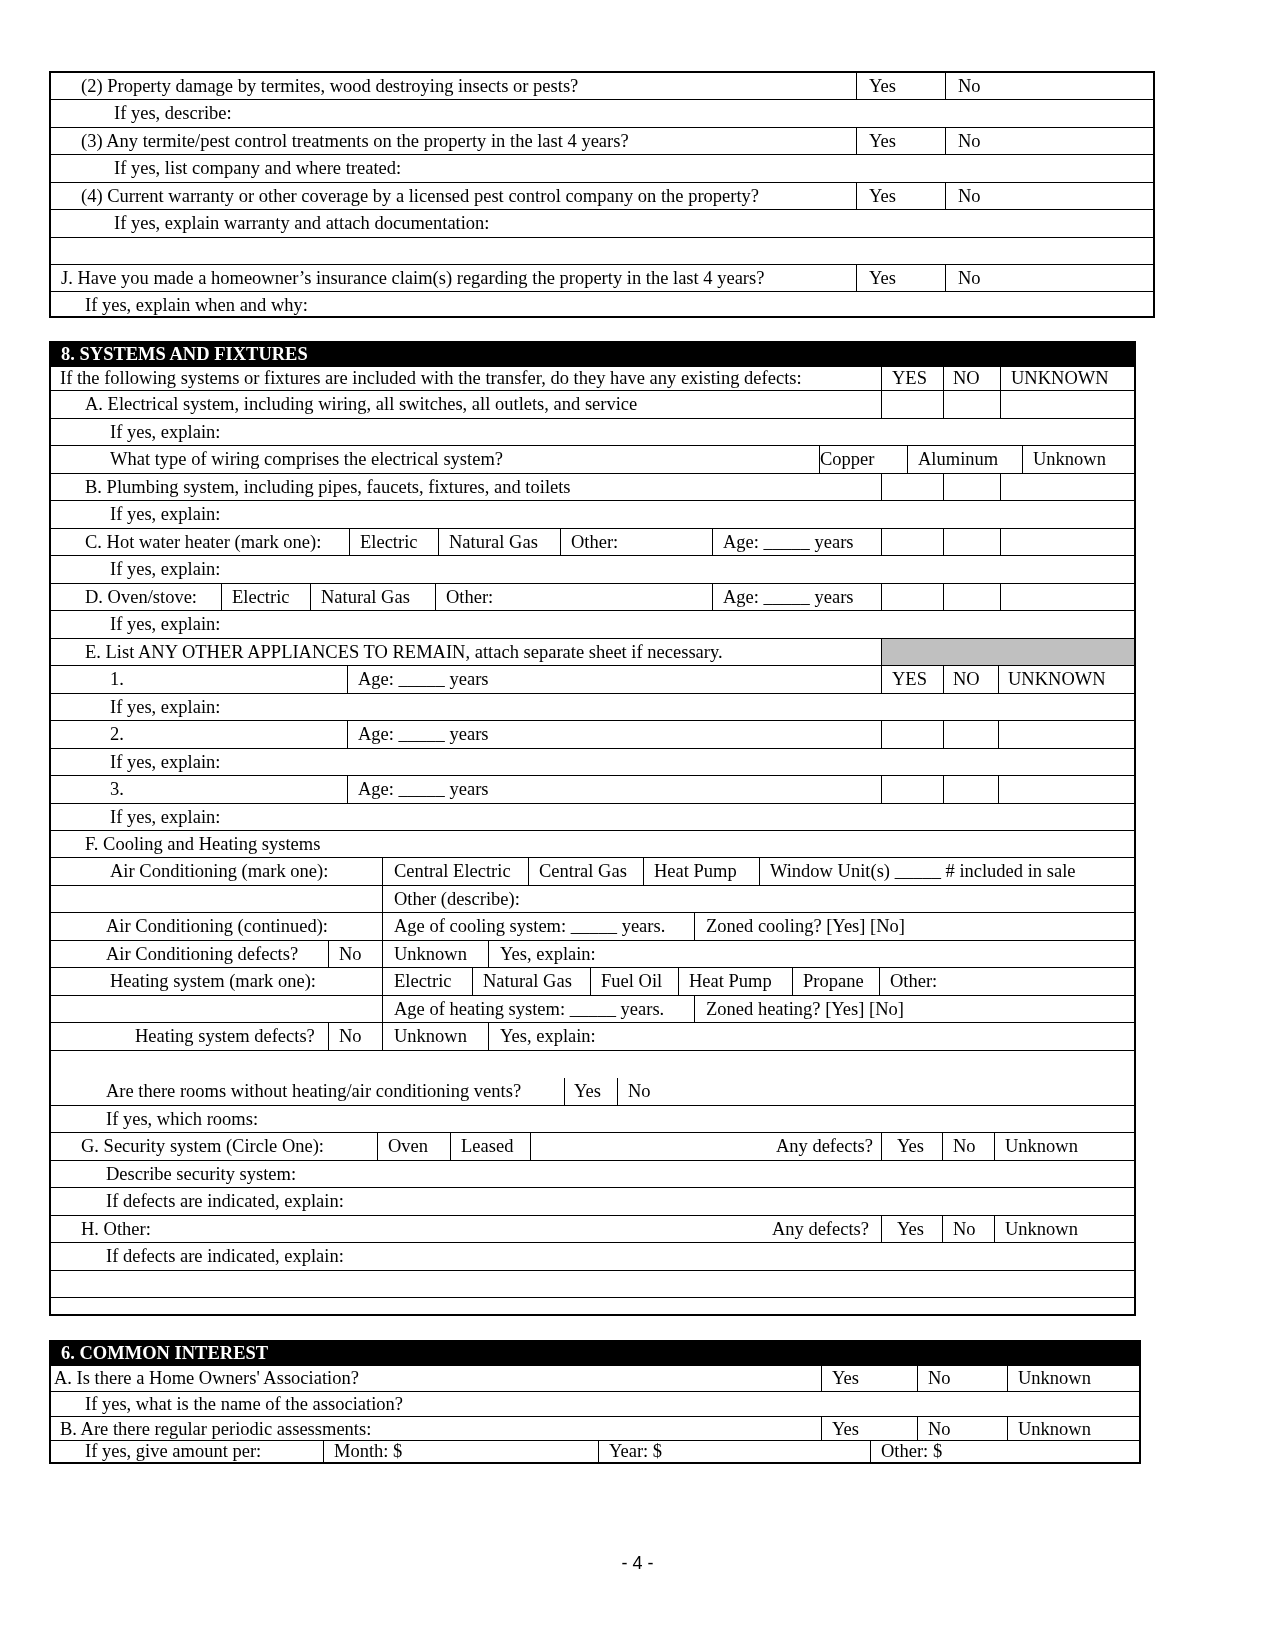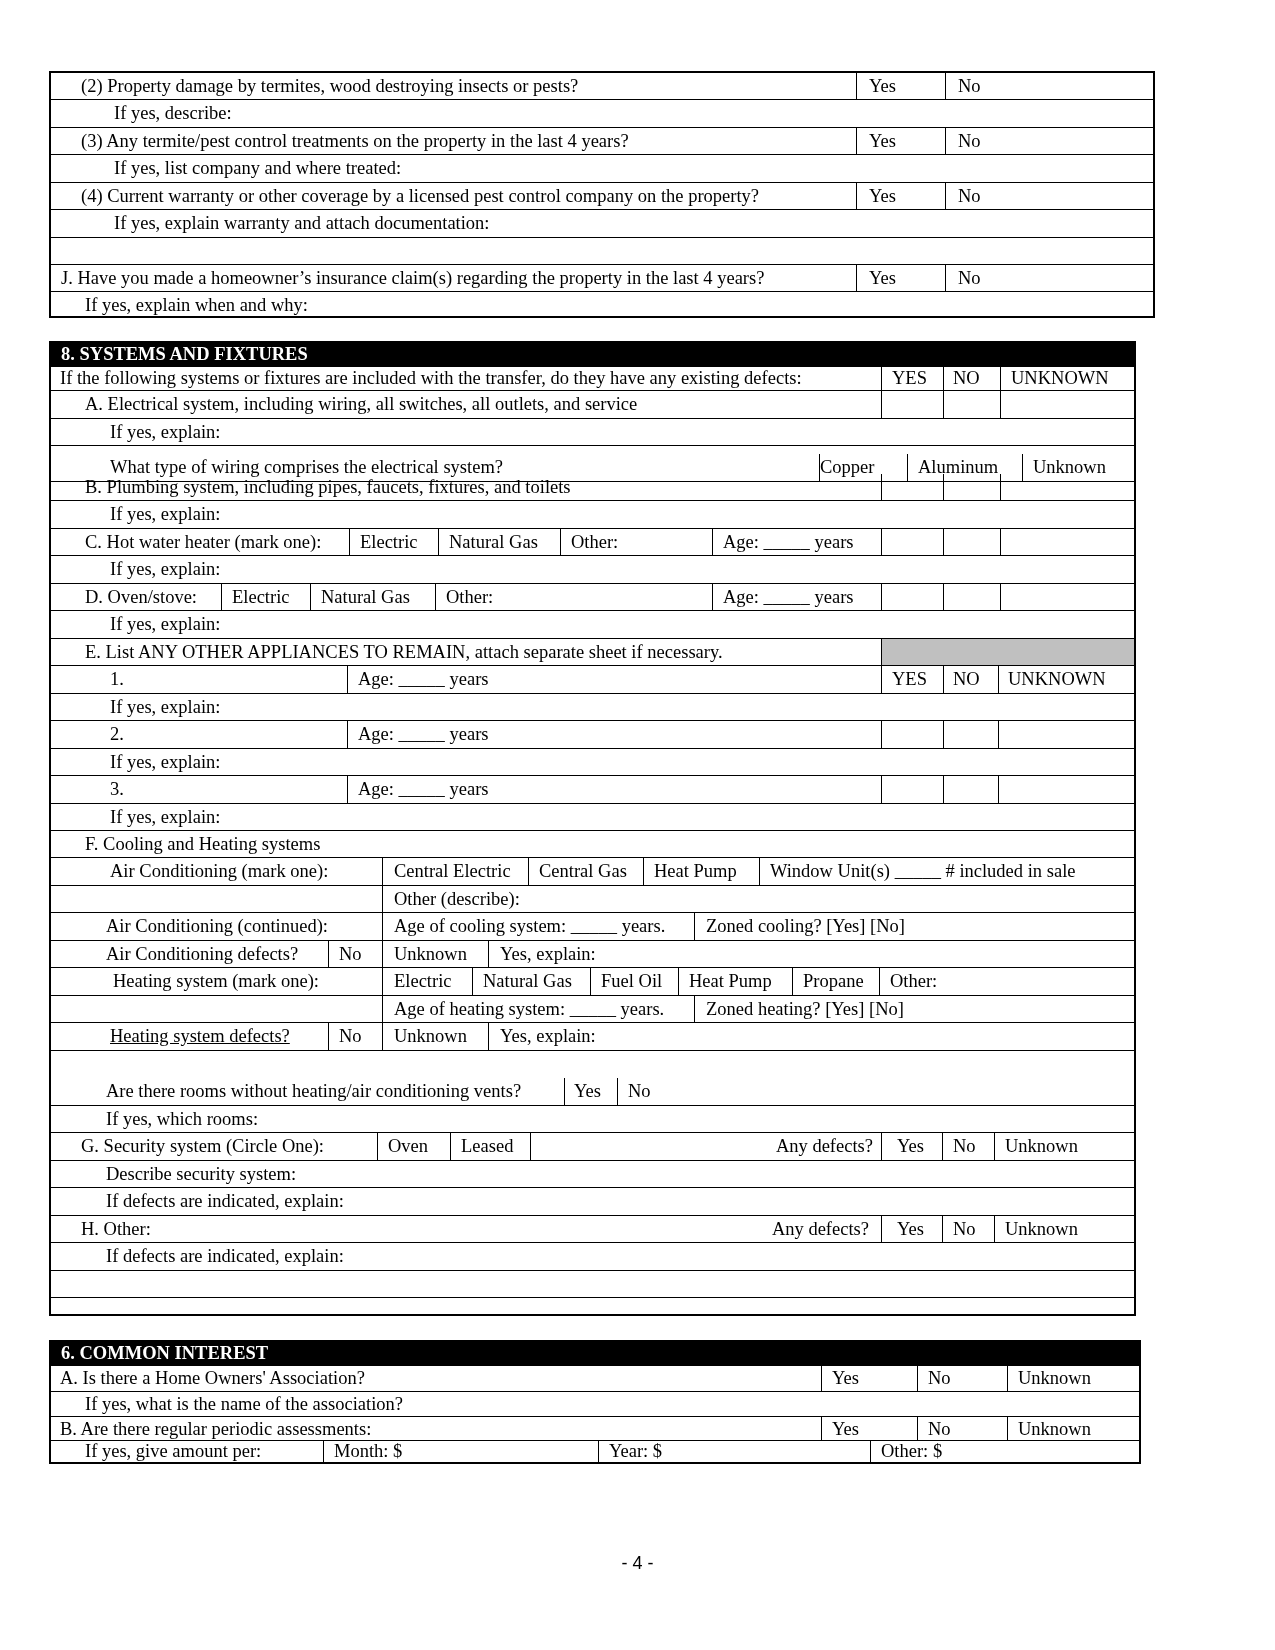--- a/index.html
+++ b/index.html
@@ -66,21 +66,21 @@
 
   <div class="row" style="top:50px; height:28px;">
     <div class="cell" style="left:0; width:830px; padding-left:34px;">A. Electrical system, including wiring, all switches, all outlets, and service</div>
     <div class="cell vl" style="left:830px; width:62px;"></div>
     <div class="cell vl" style="left:892px; width:57px;"></div>
     <div class="cell vl" style="left:949px; right:0;"></div>
   </div>
   <div class="row" style="top:78px; height:27px;">
     <div class="cell" style="left:0; right:0; padding-left:59px;">If yes, explain:</div>
   </div>
-  <div class="row" style="top:113px; height:28px;">
+  <div class="row" style="top:105px; height:28px;">
     <div class="cell" style="left:0; width:768px; padding-left:59px;">What type of wiring comprises the electrical system?</div>
     <div class="cell vl" style="left:768px; width:88px; padding-left:0;">Copper</div>
     <div class="cell vl" style="left:856px; width:115px; padding-left:10px;">Aluminum</div>
     <div class="cell vl" style="left:971px; right:0; padding-left:10px;">Unknown</div>
   </div>
 
   <div class="row" style="top:133px; height:27px;">
     <div class="cell" style="left:0; width:830px; padding-left:34px;">B. Plumbing system, including pipes, faucets, fixtures, and toilets</div>
     <div class="cell vl" style="left:830px; width:62px;"></div>
     <div class="cell vl" style="left:892px; width:57px;"></div>
@@ -172,35 +172,35 @@
     <div class="cell vl" style="left:643px; right:0; padding-left:11px;">Zoned cooling? [Yes] [No]</div>
     <div class="cell vl" style="left:331px; width:312px; padding-left:11px;">Age of cooling system: _____ years.</div>
   </div>
   <div class="row" style="top:600px; height:27px;">
     <div class="cell" style="left:0; width:277px; padding-left:55px;">Air Conditioning defects?</div>
     <div class="cell vl" style="left:277px; width:54px; padding-left:10px;">No</div>
     <div class="cell vl" style="left:331px; width:106px; padding-left:11px;">Unknown</div>
     <div class="cell vl" style="left:437px; right:0; padding-left:11px;">Yes, explain:</div>
   </div>
   <div class="row" style="top:627px; height:28px;">
-    <div class="cell" style="left:0; width:331px; padding-left:30px;margin-left:32px;">Heating system (mark one):</div>
+    <div class="cell" style="left:0; width:331px; padding-left:59px;">Heating system (mark one):</div>
     <div class="cell vl" style="left:331px; width:90px; padding-left:11px;">Electric</div>
     <div class="cell vl" style="left:421px; width:118px; padding-left:10px;">Natural Gas</div>
     <div class="cell vl" style="left:539px; width:88px; padding-left:10px;">Fuel Oil</div>
     <div class="cell vl" style="left:627px; width:114px; padding-left:10px;">Heat Pump</div>
     <div class="cell vl" style="left:741px; width:87px; padding-left:10px;">Propane</div>
     <div class="cell vl" style="left:828px; right:0; padding-left:10px;">Other:</div>
   </div>
   <div class="row" style="top:655px; height:27px;">
     <div class="cell" style="left:0; width:331px;"></div>
     <div class="cell vl" style="left:331px; width:312px; padding-left:11px;">Age of heating system: _____ years.</div>
     <div class="cell vl" style="left:643px; right:0; padding-left:11px;">Zoned heating? [Yes] [No]</div>
   </div>
   <div class="row" style="top:682px; height:28px;">
-    <div class="cell" style="left:0; width:277px; padding-left:59px;text-decoration:underline;">Heating system defects?</div>
+    <div class="cell" style="left:0; width:277px; padding-left:84px;">Heating system defects?</div>
     <div class="cell vl" style="left:277px; width:54px; padding-left:10px;">No</div>
     <div class="cell vl" style="left:331px; width:106px; padding-left:11px;">Unknown</div>
     <div class="cell vl" style="left:437px; right:0; padding-left:11px;">Yes, explain:</div>
   </div>
   <div class="row" style="top:737px; height:28px;">
     <div class="cell" style="left:0; width:513px; padding-left:55px;">Are there rooms without heating/air conditioning vents?</div>
     <div class="cell vl" style="left:513px; width:53px; padding-left:9px;">Yes</div>
     <div class="cell vl" style="left:566px; right:0; padding-left:10px;">No</div>
   </div>
   <div class="row" style="top:765px; height:27px;">
@@ -237,21 +237,21 @@
     <div class="cell" style="left:0; right:0;"></div>
   </div>
   <div class="row" style="top:957px; height:16px;">
     <div class="cell" style="left:0; right:0;"></div>
   </div>
 </div>
 
 <div class="blk" style="left:49px; top:1340px; width:1092px; height:124px; border-top:none;">
   <div class="hdr">6. COMMON INTEREST</div>
   <div class="row" style="top:26px; height:26px;">
-    <div class="cell" style="left:0; width:770px; padding-left:9px; line-height:24px;">A. Is there a Home Owners' Association?</div>
+    <div class="cell" style="left:0; width:770px; padding-left:3px; line-height:24px;">A. Is there a Home Owners' Association?</div>
     <div class="cell vl" style="left:770px; width:96px; padding-left:10px; line-height:24px;">Yes</div>
     <div class="cell vl" style="left:866px; width:90px; padding-left:10px; line-height:24px;">No</div>
     <div class="cell vl" style="left:956px; right:0; padding-left:10px; line-height:24px;">Unknown</div>
   </div>
   <div class="row" style="top:52px; height:25px;">
     <div class="cell" style="left:0; right:0; padding-left:34px; line-height:24px;">If yes, what is the name of the association?</div>
   </div>
   <div class="row" style="top:77px; height:24px;">
     <div class="cell" style="left:0; width:770px; padding-left:9px; line-height:24px;">B. Are there regular periodic assessments:</div>
     <div class="cell vl" style="left:770px; width:96px; padding-left:10px; line-height:24px;">Yes</div>

